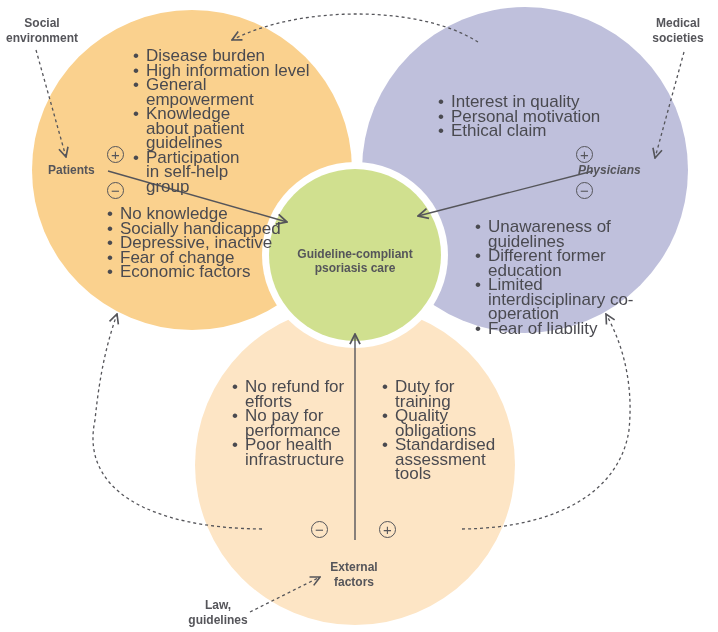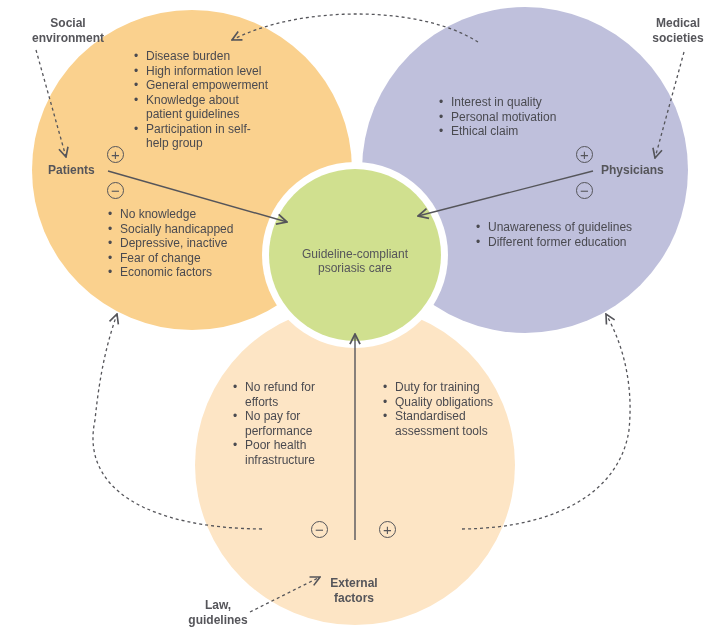--- a/index.html
+++ b/index.html
@@ -1,26 +1,26 @@
 <!DOCTYPE html>
 <html><head>
 <meta charset="utf-8">
 <style>
   html, body { margin: 0; padding: 0; background: #ffffff; }
   body { width: 718px; height: 632px; position: relative; overflow: hidden;
          font-family: "Liberation Sans", "DejaVu Sans", sans-serif; color: #4a4a4f; }
   svg.bg { position: absolute; left: 0; top: 0; }
   .lbl { position: absolute; font-weight: bold; font-size: 12px; color: #55555a; text-align: center; line-height: 15px; }
-  ul.items { position: absolute; margin: 0; padding: 0 0 0 15px; list-style: none; font-size: 12px; line-height: 14.5px; color: #4a4a50; }
+  ul.items { position: absolute; margin: 0; padding: 0 0 0 15px; list-style: none; font-size: 17px; line-height: 14.5px; color: #4a4a50; }
   ul.items li { position: relative; }
   ul.items li::before { content: "\2022"; position: absolute; left: -15px; width: 10px; text-align: center; }
   .sign { position: absolute; width: 17px; height: 17px; border: 1.6px solid #55555a; border-radius: 50%;
           box-sizing: border-box; display: flex; align-items: center; justify-content: center;
           font-size: 15px; line-height: 1; color: #55555a; font-weight: normal; }
-  .center-title { position: absolute; font-weight: normal; font-size: 12px; line-height: 14px; color: #55555a; text-align: center; }
+  .center-title { position: absolute; font-weight: bold; font-size: 12px; line-height: 14px; color: #55555a; text-align: center; }
 </style>
 </head>
 <body>
 
 <svg class="bg" width="718" height="632" viewBox="0 0 718 632">
   <defs>
     <marker id="arrowOpen" viewBox="0 0 10 10" refX="9" refY="5" markerWidth="9" markerHeight="9" orient="auto-start-reverse">
       <path d="M1,1 L9,5 L1,9" fill="none" stroke="#55555a" stroke-width="1.4"></path>
     </marker>
   </defs>
@@ -39,21 +39,21 @@
   <line x1="355" y1="540" x2="355" y2="334" stroke="#55555a" stroke-width="1.4" marker-end="url(#arrowOpen)"></line>
 
   <path d="M478,42 C420,5 300,5 232,40" fill="none" stroke="#55555a" stroke-width="1.3" stroke-dasharray="3,3" marker-end="url(#arrowOpen)"></path>
   <path d="M36,50 L66,157" fill="none" stroke="#55555a" stroke-width="1.3" stroke-dasharray="3,3" marker-end="url(#arrowOpen)"></path>
   <path d="M684,52 L655,158" fill="none" stroke="#55555a" stroke-width="1.3" stroke-dasharray="3,3" marker-end="url(#arrowOpen)"></path>
   <path d="M262,529 C150,528 80,490 95,420 C100,370 108,340 117,314" fill="none" stroke="#55555a" stroke-width="1.3" stroke-dasharray="3,3" marker-end="url(#arrowOpen)"></path>
   <path d="M462,529 C560,528 620,490 629,430 C633,390 626,350 606,314" fill="none" stroke="#55555a" stroke-width="1.3" stroke-dasharray="3,3" marker-end="url(#arrowOpen)"></path>
   <path d="M250,612 L320,577" fill="none" stroke="#55555a" stroke-width="1.3" stroke-dasharray="3,3" marker-end="url(#arrowOpen)"></path>
 </svg>
 
-<div class="lbl" style="left:2px; top:16px; width:80px;margin-left:26px;">
+<div class="lbl" style="left:2px; top:16px; width:80px;">
   <div>Social</div>
   <div>environment</div>
 </div>
 <div class="lbl" style="left:638px; top:16px; width:80px;">
   <div>Medical</div>
   <div>societies</div>
 </div>
 <div class="lbl" style="left:178px; top:598px; width:80px;">
   <div>Law,</div>
   <div>guidelines</div>
@@ -70,46 +70,48 @@
   <li style="width:110px;">Participation in self-help group</li>
 </ul>
 <ul class="items" style="left:105px; top:207px; width:170px;">
   <li>No knowledge</li>
   <li>Socially handicapped</li>
   <li>Depressive, inactive</li>
   <li>Fear of change</li>
   <li>Economic factors</li>
 </ul>
 
-<div class="lbl" style="left:601px; top:163px;">Physicians</div>
+<div class="lbl" style="left:578px; top:163px;font-style:italic;">Physicians</div>
 <div class="sign" style="left:576px; top:146px;">+</div>
 <div class="sign" style="left:576px; top:182px;">−</div>
 <ul class="items" style="left:436px; top:95px; width:170px;">
   <li>Interest in quality</li>
   <li>Personal motivation</li>
   <li>Ethical claim</li>
 </ul>
 <ul class="items" style="left:473px; top:220px; width:180px;">
   <li>Unawareness of guidelines</li>
   <li>Different former education</li>
+  <li style="width:150px;">Limited interdisciplinary co-operation</li>
+  <li>Fear of liability</li>
 </ul>
 
 <div class="center-title" style="left:275px; top:247px; width:160px;">
   <div>Guideline-compliant</div>
   <div>psoriasis care</div>
 </div>
 
 <ul class="items" style="left:230px; top:380px; width:100px;">
   <li>No refund for efforts</li>
   <li>No pay for performance</li>
   <li>Poor health infrastructure</li>
 </ul>
 <ul class="items" style="left:380px; top:380px; width:100px;">
   <li>Duty for training</li>
   <li>Quality obligations</li>
   <li>Standardised assessment tools</li>
 </ul>
 <div class="sign" style="left:311px; top:521px;">−</div>
 <div class="sign" style="left:379px; top:521px;">+</div>
-<div class="lbl" style="left:314px; top:576px; width:80px;text-align:center;">
+<div class="lbl" style="left:314px; top:560px; width:80px;text-align:center;">
   <div>External</div>
   <div>factors</div>
 </div>
 
 </body></html>

